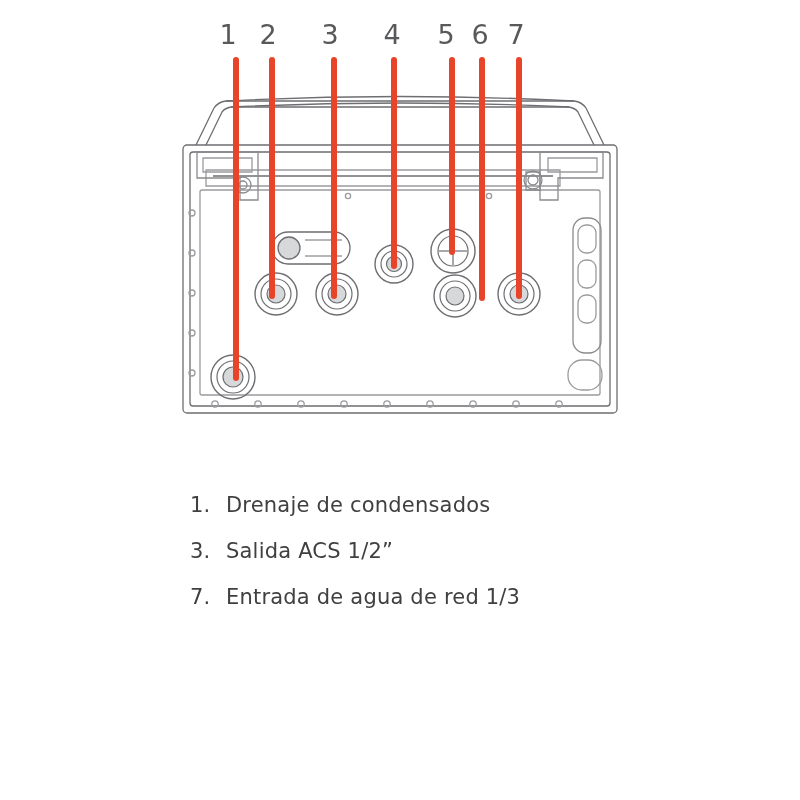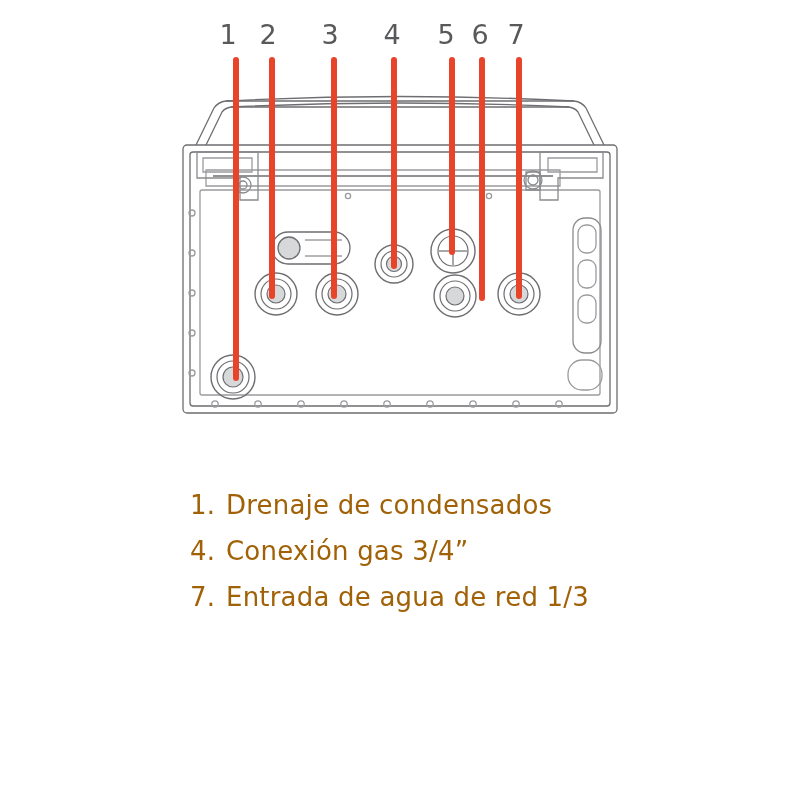--- a/index.html
+++ b/index.html
@@ -38,23 +38,23 @@
     text-anchor: middle;
   }
   
   #legend {
     position: absolute;
     left: 190px;
     top: 482px;
     width: 580px;
   }
   .legend-item {
-    font-size: 26px;
+    font-size: 21px;
     line-height: 46px;
-    color: #a16207;
+    color: #404040;
     white-space: nowrap;
     letter-spacing: 0.2px;
   }
   .legend-num {
     display: inline-block;
     width: 36px;
   }
 </style>
 </head>
 <body>
@@ -193,20 +193,20 @@
         <text class="callout-num" x="516" y="44">7</text>
       </g>
     </svg>
   </div>
 
   <div id="legend">
     <div class="legend-item">
       <span class="legend-num">1.</span><span>Drenaje de condensados</span>
     </div>
     <div class="legend-item">
-      <span class="legend-num">4.</span><span>Conexión gas 3/4”</span>
+      <span class="legend-num">3.</span><span>Salida ACS 1/2”</span>
     </div>
     <div class="legend-item">
       <span class="legend-num">7.</span><span>Entrada de agua de red 1/3</span>
     </div>
   </div>
 
 </div>
 
 </body></html>

